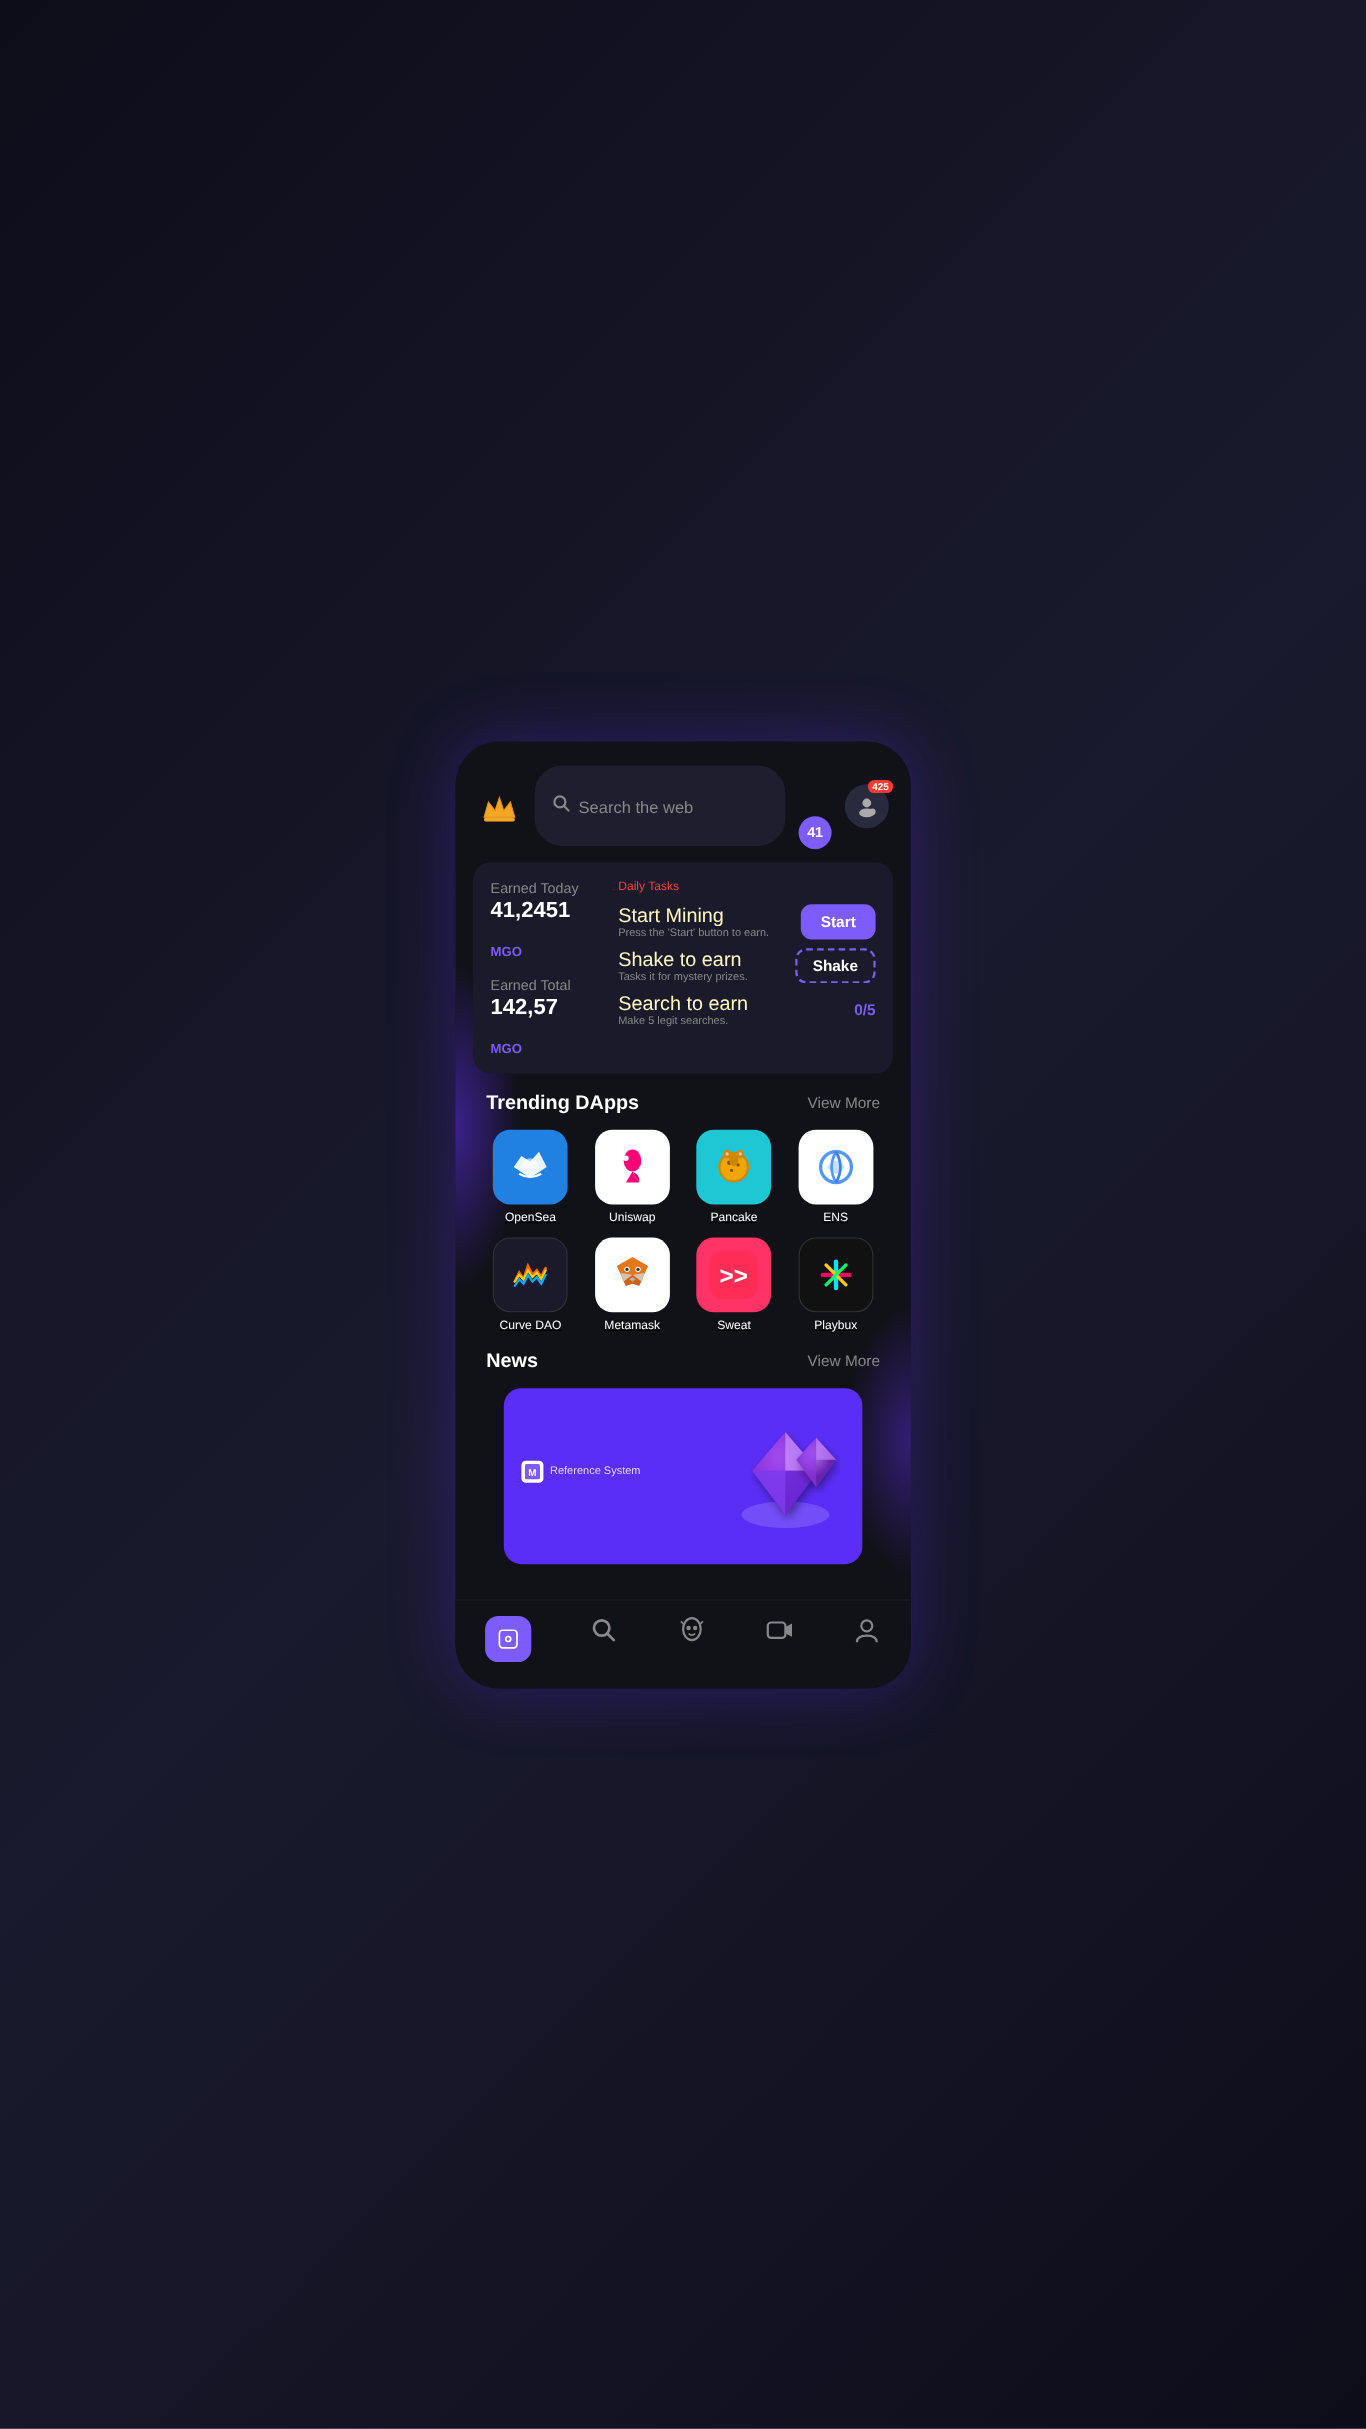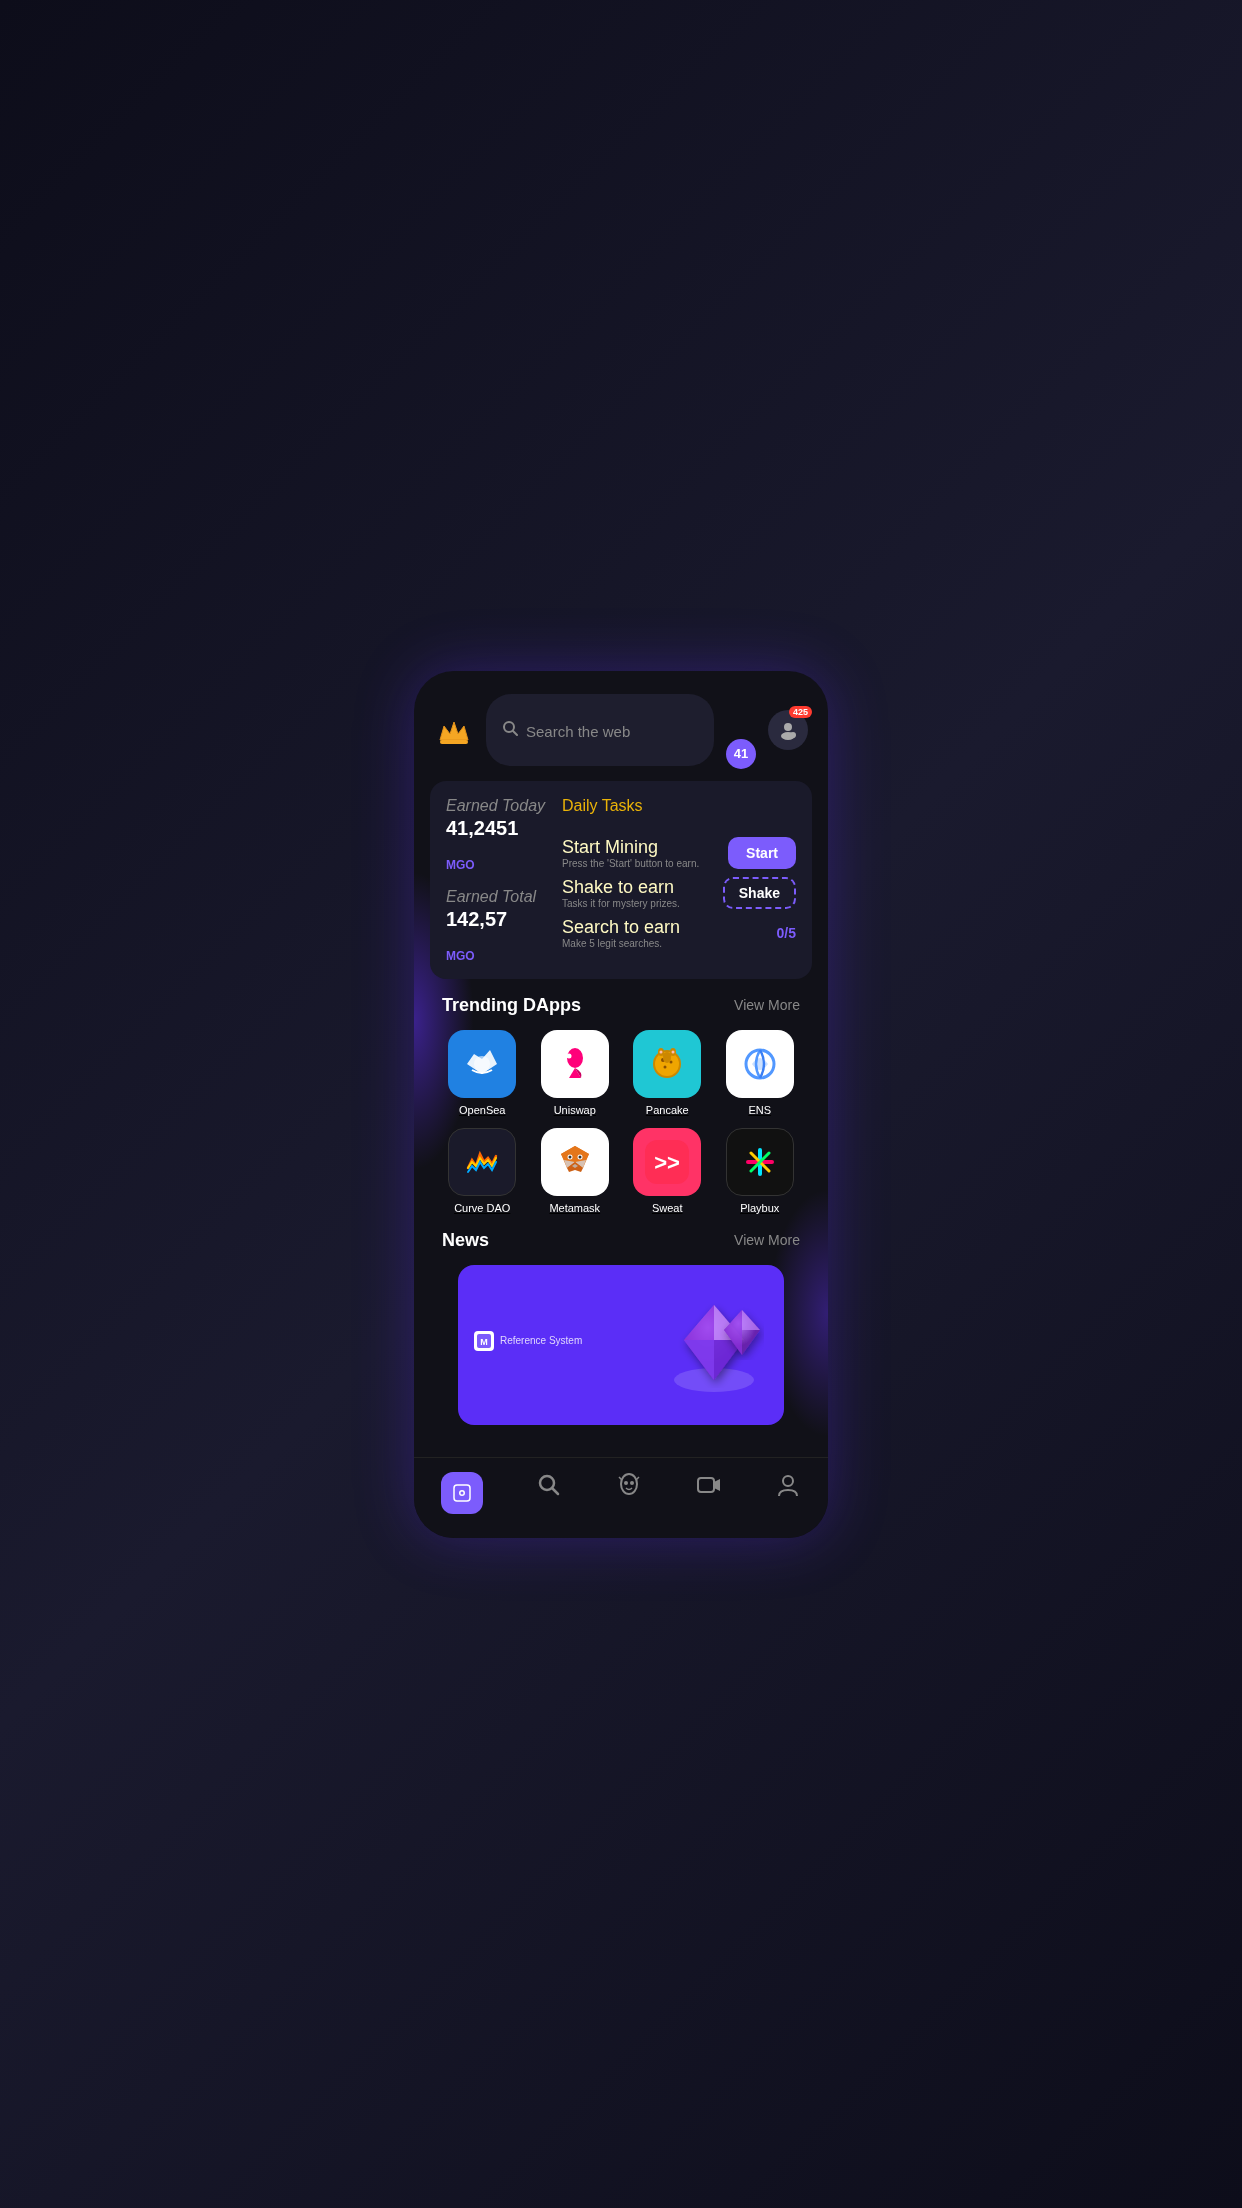--- a/index.html
+++ b/index.html
@@ -157,23 +157,22 @@
       min-width: 100px;
     }
 
     .mining-stat {
       display: flex;
       flex-direction: column;
     }
 
     .stat-label {
       color: #888;
-      font-size: 16px;
+      font-size: 13px;
       margin-bottom: 2px;
-      font-style: italic;
     }
 
     .stat-value {
       color: white;
       font-size: 20px;
       font-weight: bold;
     }
 
     .stat-currency {
       color: #7c5cfc;
@@ -183,23 +182,23 @@
     }
 
     .mining-right {
       flex: 1;
       display: flex;
       flex-direction: column;
       gap: 8px;
     }
 
     .daily-tasks-label {
-      color: #eab308;
-      font-size: 16px;
-      margin-bottom: 14px;
+      color: #ef4444;
+      font-size: 11px;
+      margin-bottom: 2px;
     }
 
     .task-row {
       display: flex;
       align-items: center;
       justify-content: space-between;
       gap: 8px;
     }
 
     .task-info {

